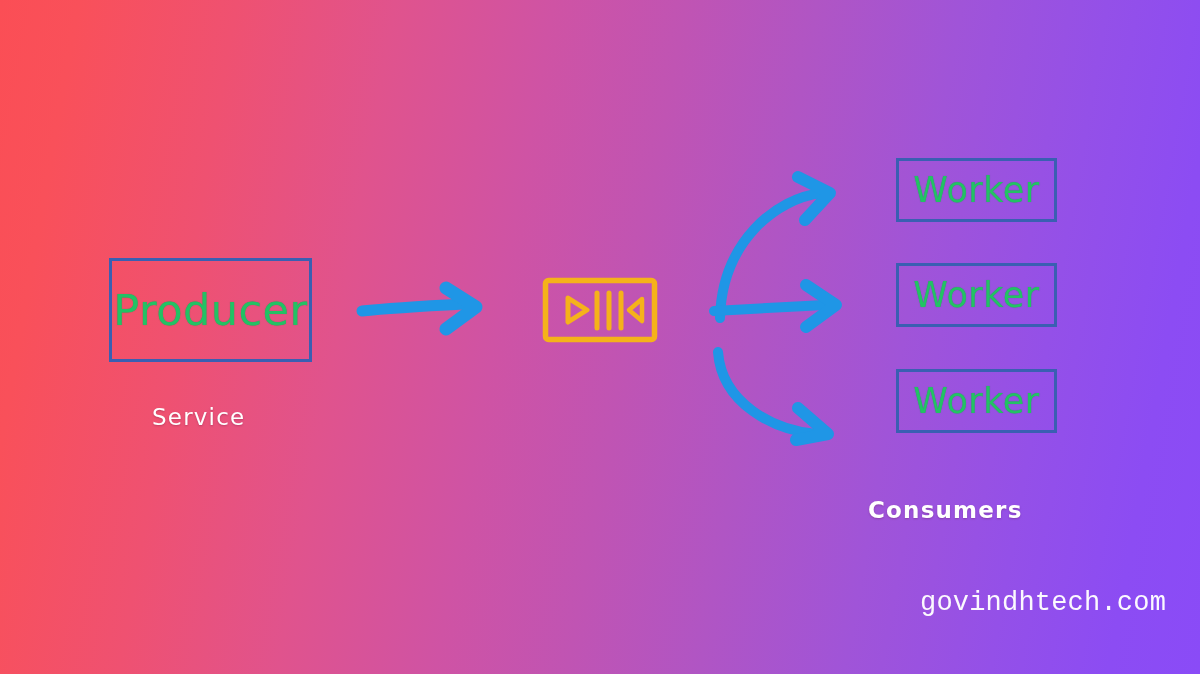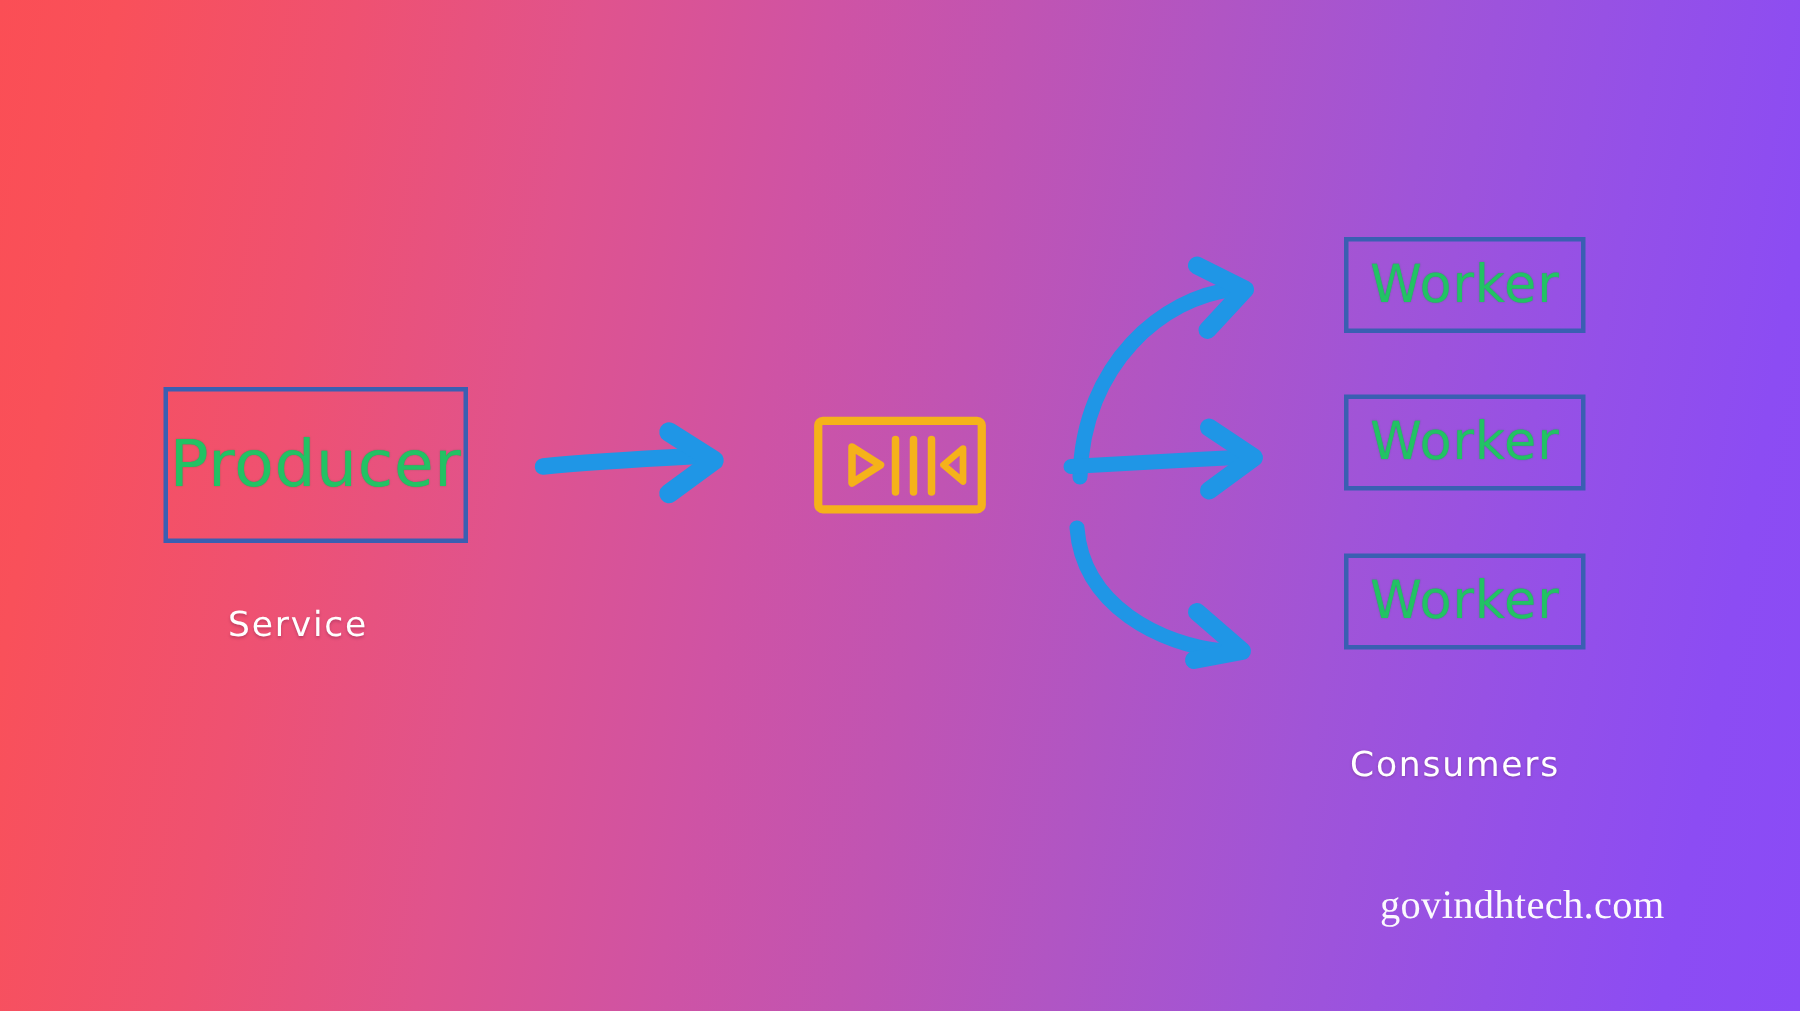--- a/index.html
+++ b/index.html
@@ -69,21 +69,21 @@
     position: absolute;
     color: #ffffff;
     font-size: 23px;
     font-family: "DejaVu Sans", sans-serif;
     letter-spacing: 1.2px;
     white-space: nowrap;
     text-shadow: 0 1px 2px rgba(90,20,60,0.30);
   }
   #producer-label   { left: 152px; top: 404px; }
   #queue-label      { left: 505px; top: 387px; }
-  #consumers-label  { left: 900px; top: 497px; }
+  #consumers-label  { left: 868px; top: 497px; font-weight: bold; }
 
   
   #queue-icon {
     position: absolute;
     left: 542px;
     top: 277px;
     width: 116px;
     height: 66px;
   }
 
@@ -95,21 +95,21 @@
   #arrow-producer-queue { left: 360px; top: 286px; width: 132px; height: 46px; }
   #arrow-fanout         { left: 706px; top: 172px; width: 140px; height: 272px; }
 
   
   #watermark {
     position: absolute;
     left: 920px;
     top: 588px;
     color: #ffffff;
     font-size: 27px;
-    font-family: Liberation Serif, serif;
+    font-family: Liberation Mono, monospace;
     letter-spacing: 0.2px;
     white-space: nowrap;
     opacity: 0.97;
   }
 </style>
 </head>
 <body>
 
 <div id="canvas">
 

